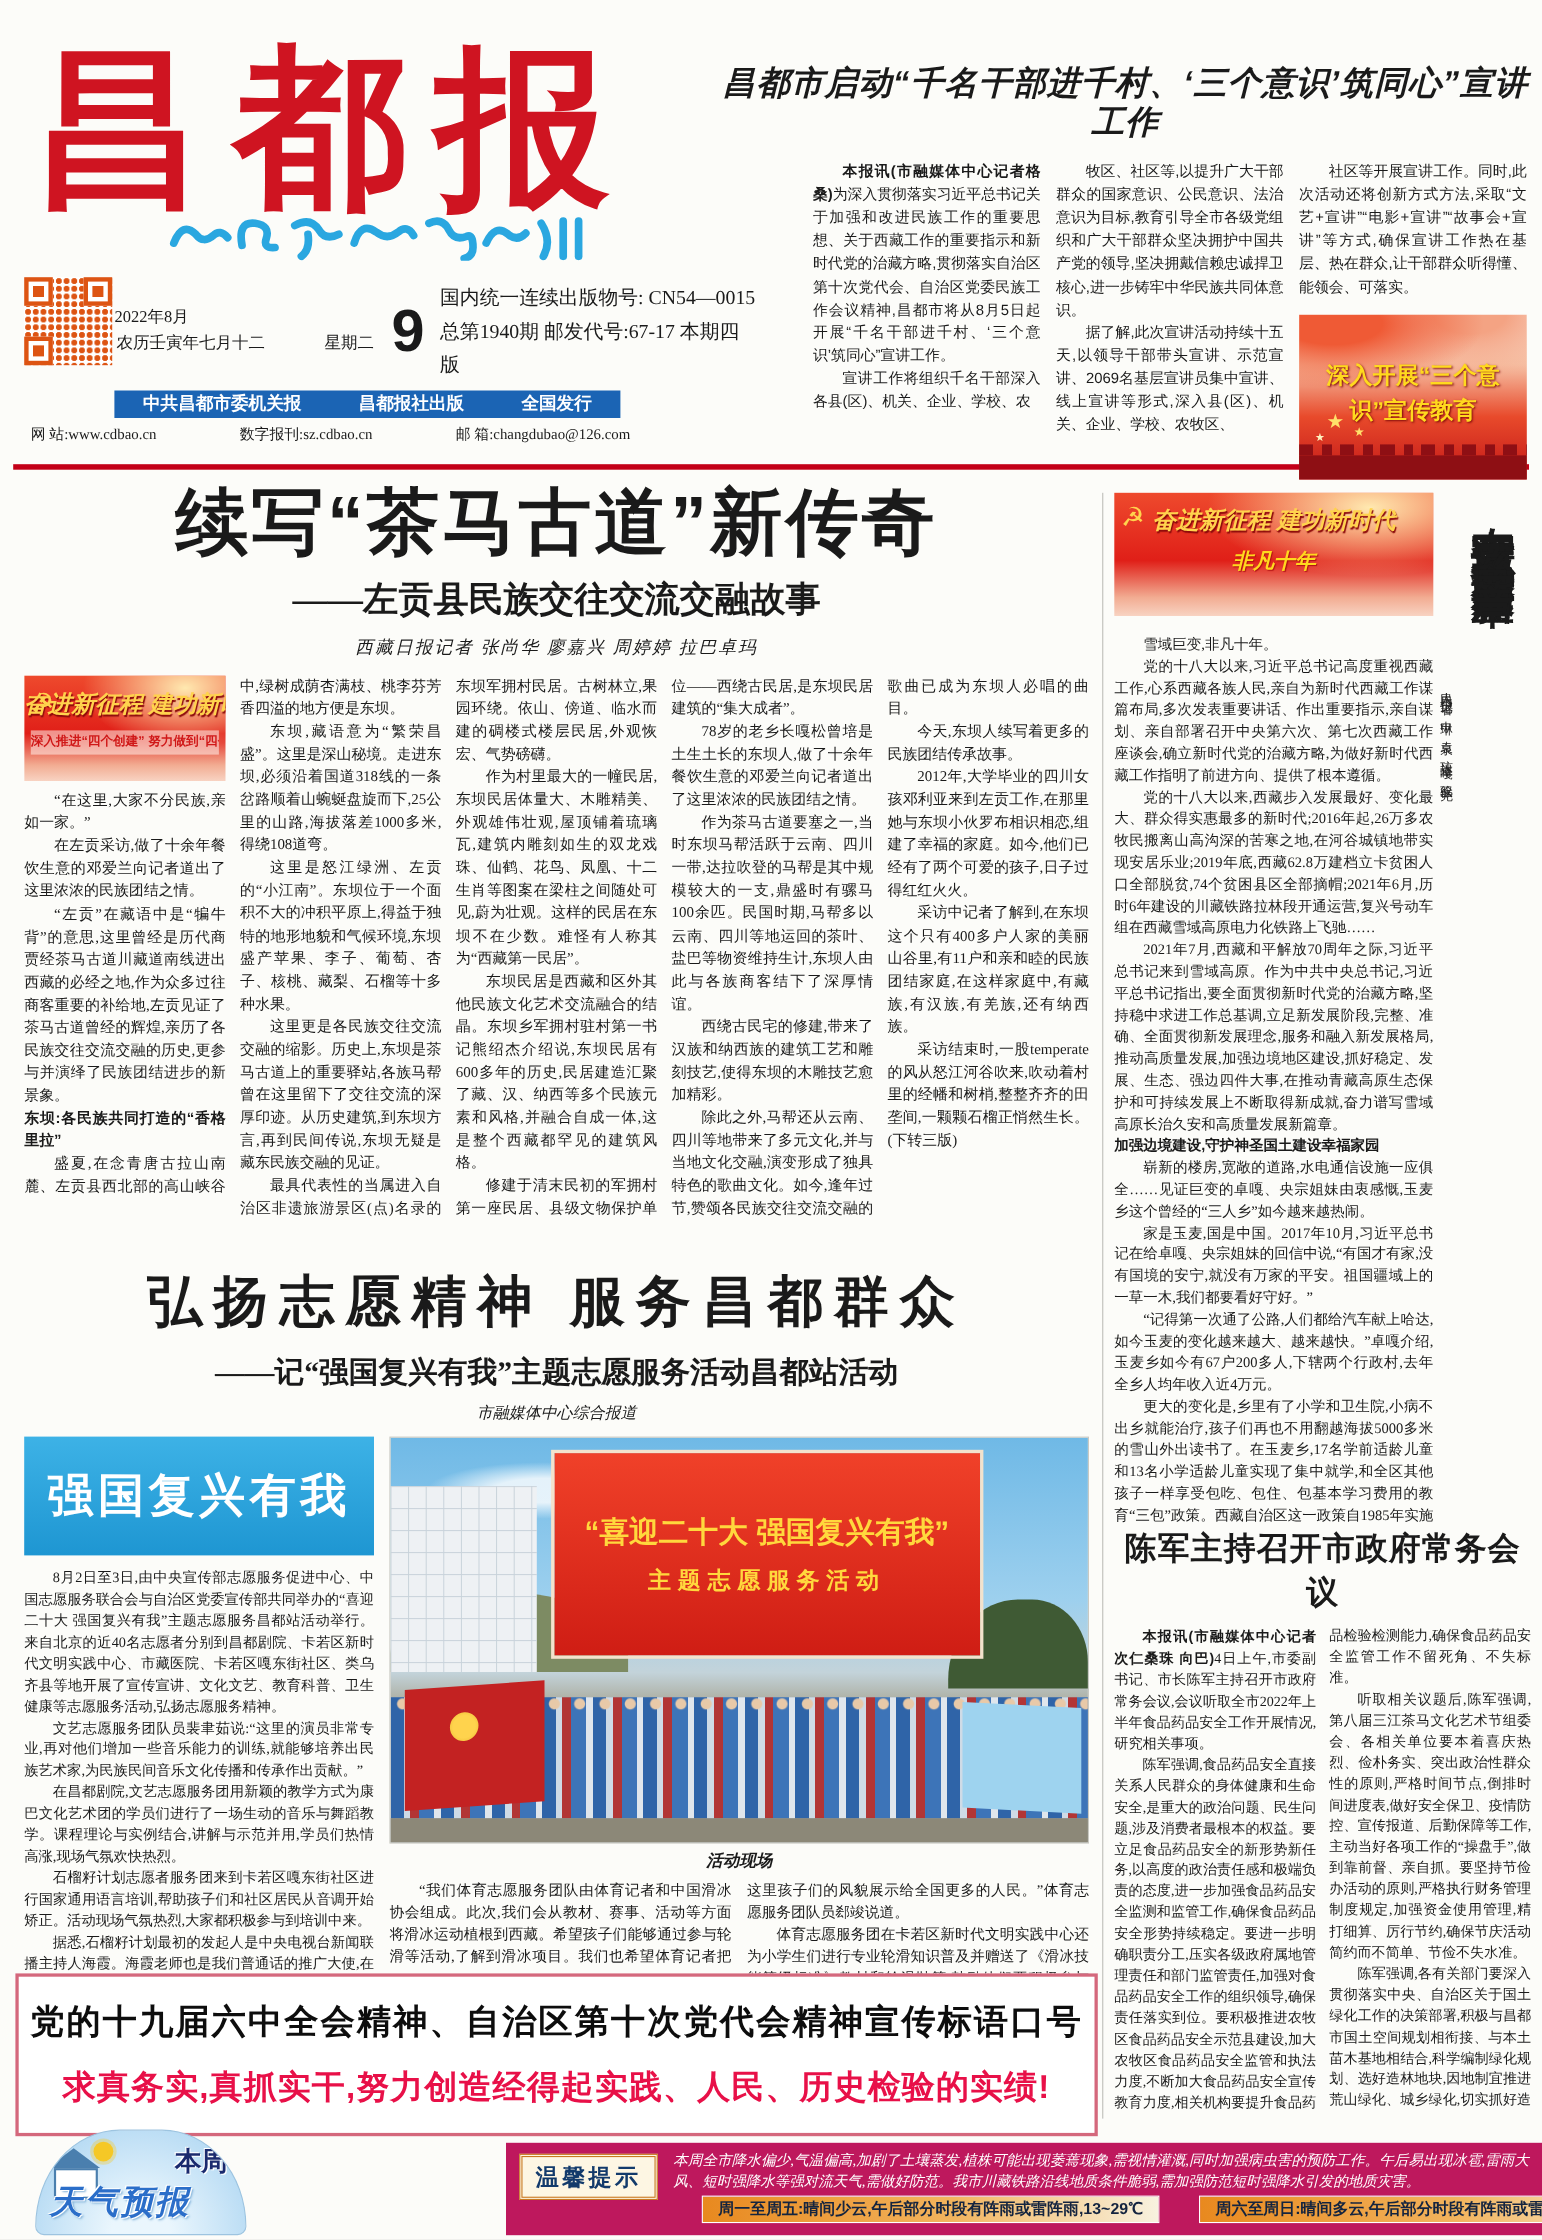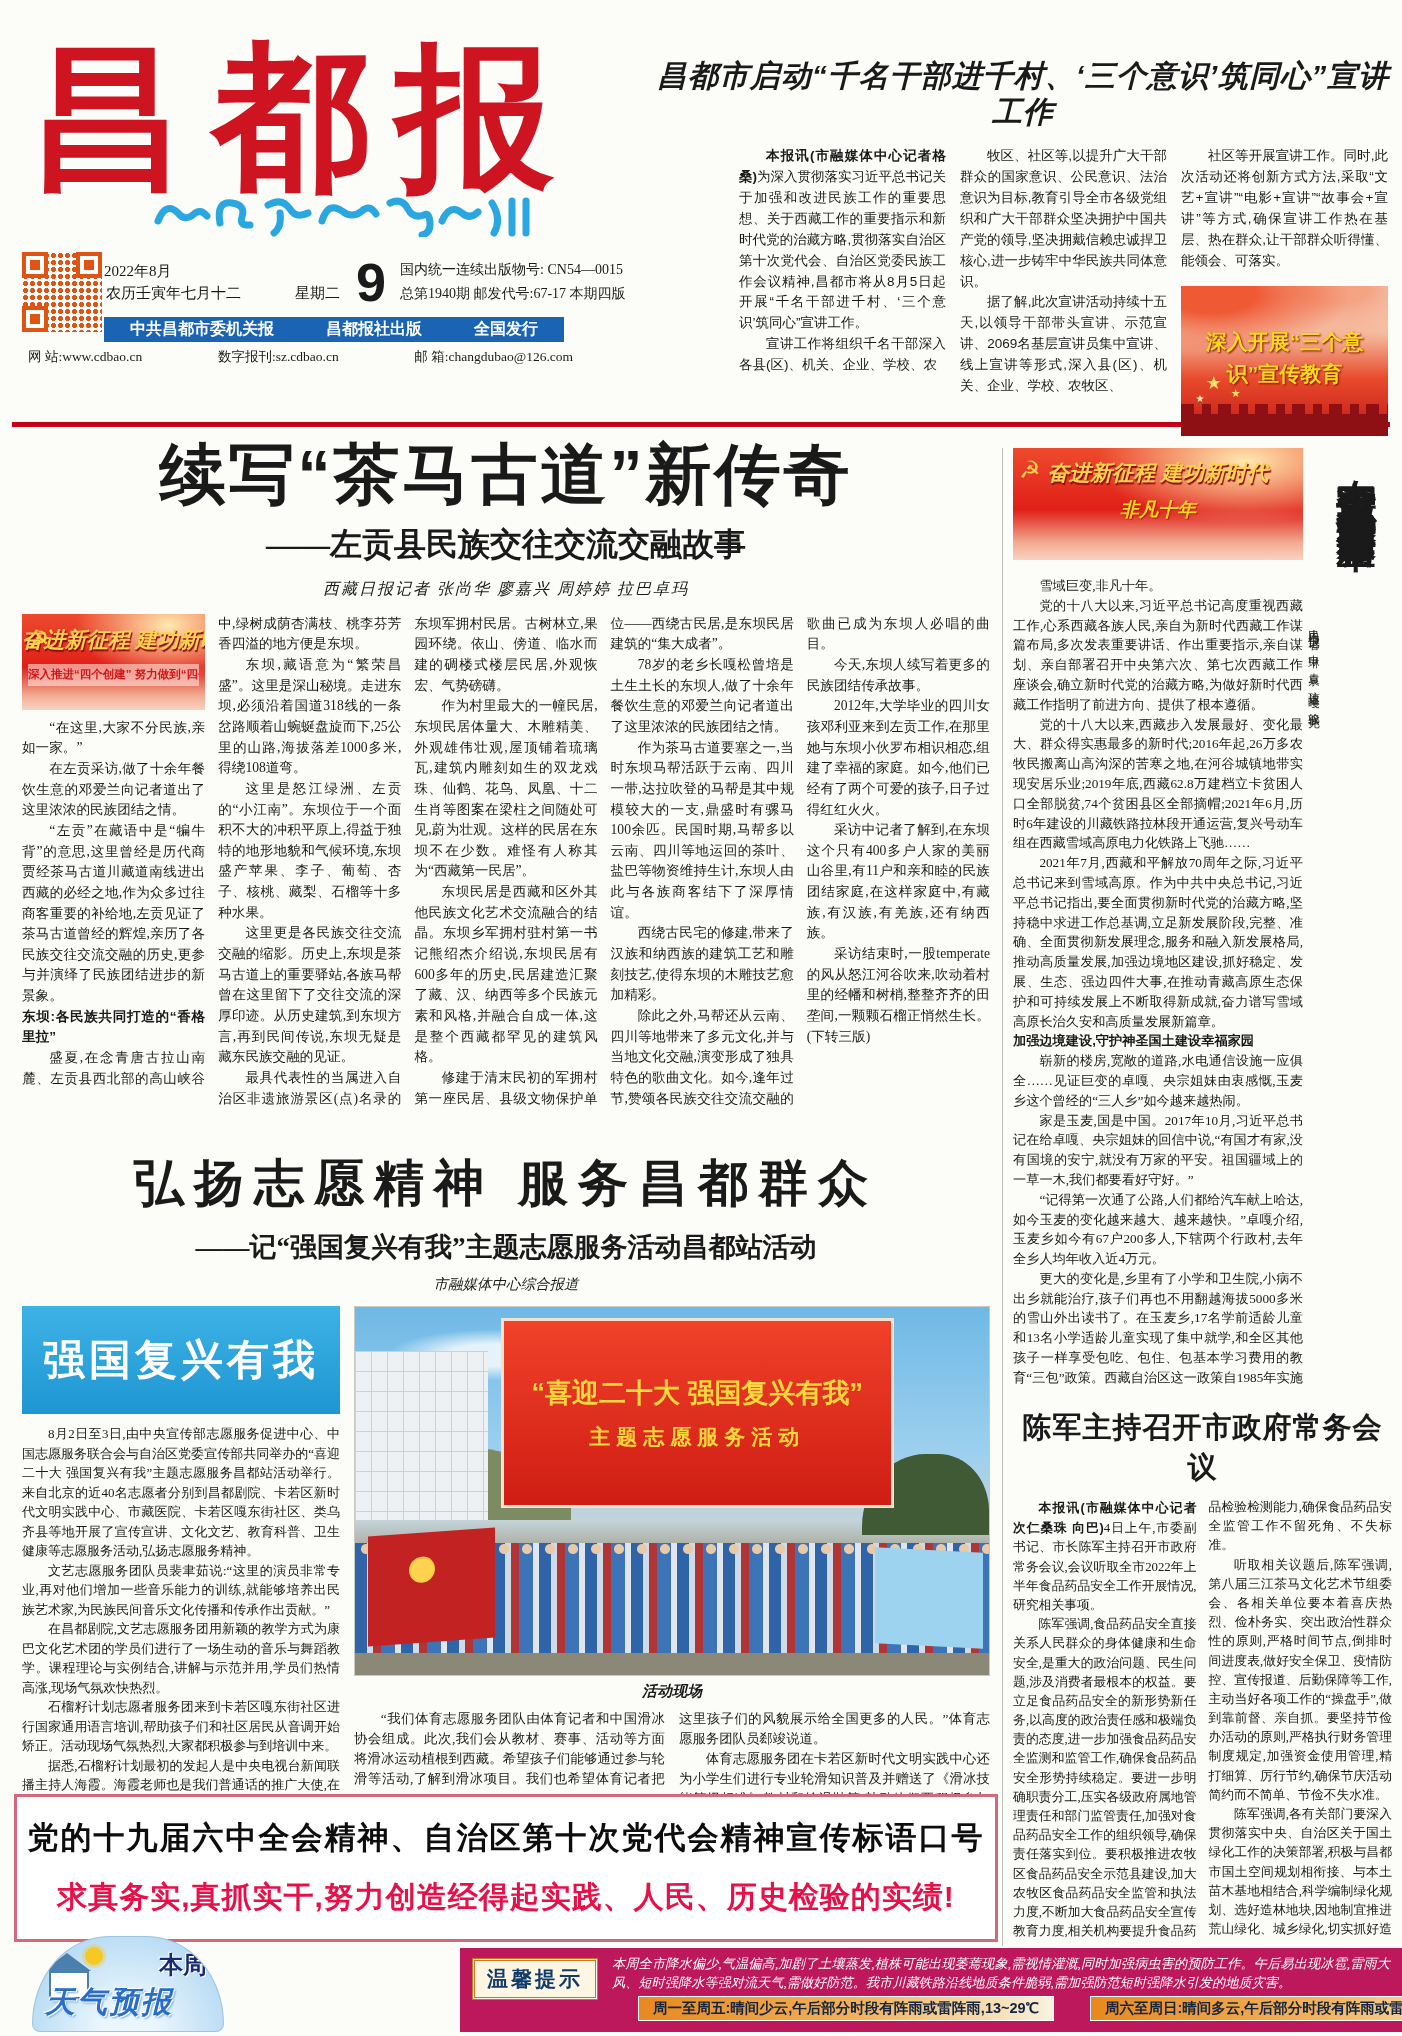--- a/index.html
+++ b/index.html
@@ -18,21 +18,21 @@
   .tibetan{margin:-42px 0 0 132px;width:420px;height:48px;}
   .qr{position:absolute;left:4px;top:248px;width:80px;height:80px;background:#fff;
       background-image:radial-gradient(#dd5413 2.5px, transparent 2.8px);background-size:7px 7px;}
   .qf{position:absolute;width:18px;height:18px;border:4px solid #dd5413;background:#fff;}
   .qf::after{content:"";position:absolute;left:4px;top:4px;width:10px;height:10px;background:#dd5413;}
   .qf.tl{left:0;top:0}.qf.tr{right:0;top:0}.qf.bl{left:0;bottom:0}
   .daterow{margin:16px 0 0 86px;display:flex;align-items:center;gap:14px;}
   .dcol{width:238px;text-align:left;font-size:15px;line-height:1.5;}
   .dcol .l2{display:flex;justify-content:space-between;padding:0 2px;}
   .bignum{font-size:54px;font-weight:bold;font-family:"Liberation Sans",sans-serif;line-height:1;}
-  .pubcol{font-size:14px;line-height:1.7;width:288px;font-family:Liberation Serif, serif;}
+  .pubcol{font-size:18px;line-height:1.7;width:288px;font-family:Liberation Serif, serif;}
   .orgbar{margin:8px 0 0 86px;width:460px;height:25px;background:#1b64b4;color:#fff;
           display:flex;align-items:center;justify-content:space-around;
           font-family:"Liberation Sans",sans-serif;font-weight:bold;font-size:16px;}
   .contact{margin:6px 0 0 10px;width:545px;display:flex;justify-content:space-between;font-size:13.5px;}
 
   .redrule{position:absolute;left:12px;right:12px;top:422px;height:5px;background:#c30018;}
 
   
   .topright{position:absolute;left:655px;top:58px;width:736px;}
   .topright h2{margin:0;font-size:30px;line-height:1.2;text-align:center;letter-spacing:1px;font-style:italic;}
@@ -132,21 +132,21 @@
   .rightsec{position:absolute;left:1002px;top:448px;width:390px;border-left:1px solid #bdbdb8;
             padding-left:10px;box-sizing:border-box;}
   .right-top{display:flex;height:938px;}
   .rt-main{width:290px;display:flex;flex-direction:column;}
   .decade{margin-top:8px;flex:1;overflow:hidden;font-size:13.2px;line-height:1.5;}
   .vbyline{width:18px;writing-mode:vertical-rl;text-orientation:upright;font-size:11.5px;
     color:#222;padding-top:172px;letter-spacing:2px;}
   .vhead{width:70px;writing-mode:vertical-rl;text-orientation:upright;
     font-family:"Liberation Sans",sans-serif;font-weight:bold;font-size:40px;letter-spacing:2.5px;
     line-height:70px;margin-left:1px;}
-  .chen{margin-top:22px;}
+  .chen{margin-top:2px;}
   .chen h2{margin:0;font-size:29px;text-align:center;letter-spacing:1px;}
   .chencols{margin-top:10px;height:448px;column-count:2;column-gap:12px;font-size:12.8px;
             line-height:1.5;overflow:hidden;}
 
   
   .weather{position:absolute;left:20px;top:1946px;width:1386px;height:88px;}
   .wlogo{position:absolute;left:12px;bottom:2px;width:192px;height:96px;overflow:hidden;
     background:radial-gradient(ellipse at 50% 100%,#eaf6fd 20%,#b9dcf4 75%,#8fc3e8 100%);
     border-radius:96px 96px 10px 10px/110px 110px 10px 10px;border:1px solid #9dc4e0;box-sizing:border-box;}
   .wl1{position:absolute;right:16px;top:12px;font-family:"Liberation Sans",sans-serif;font-weight:bold;

